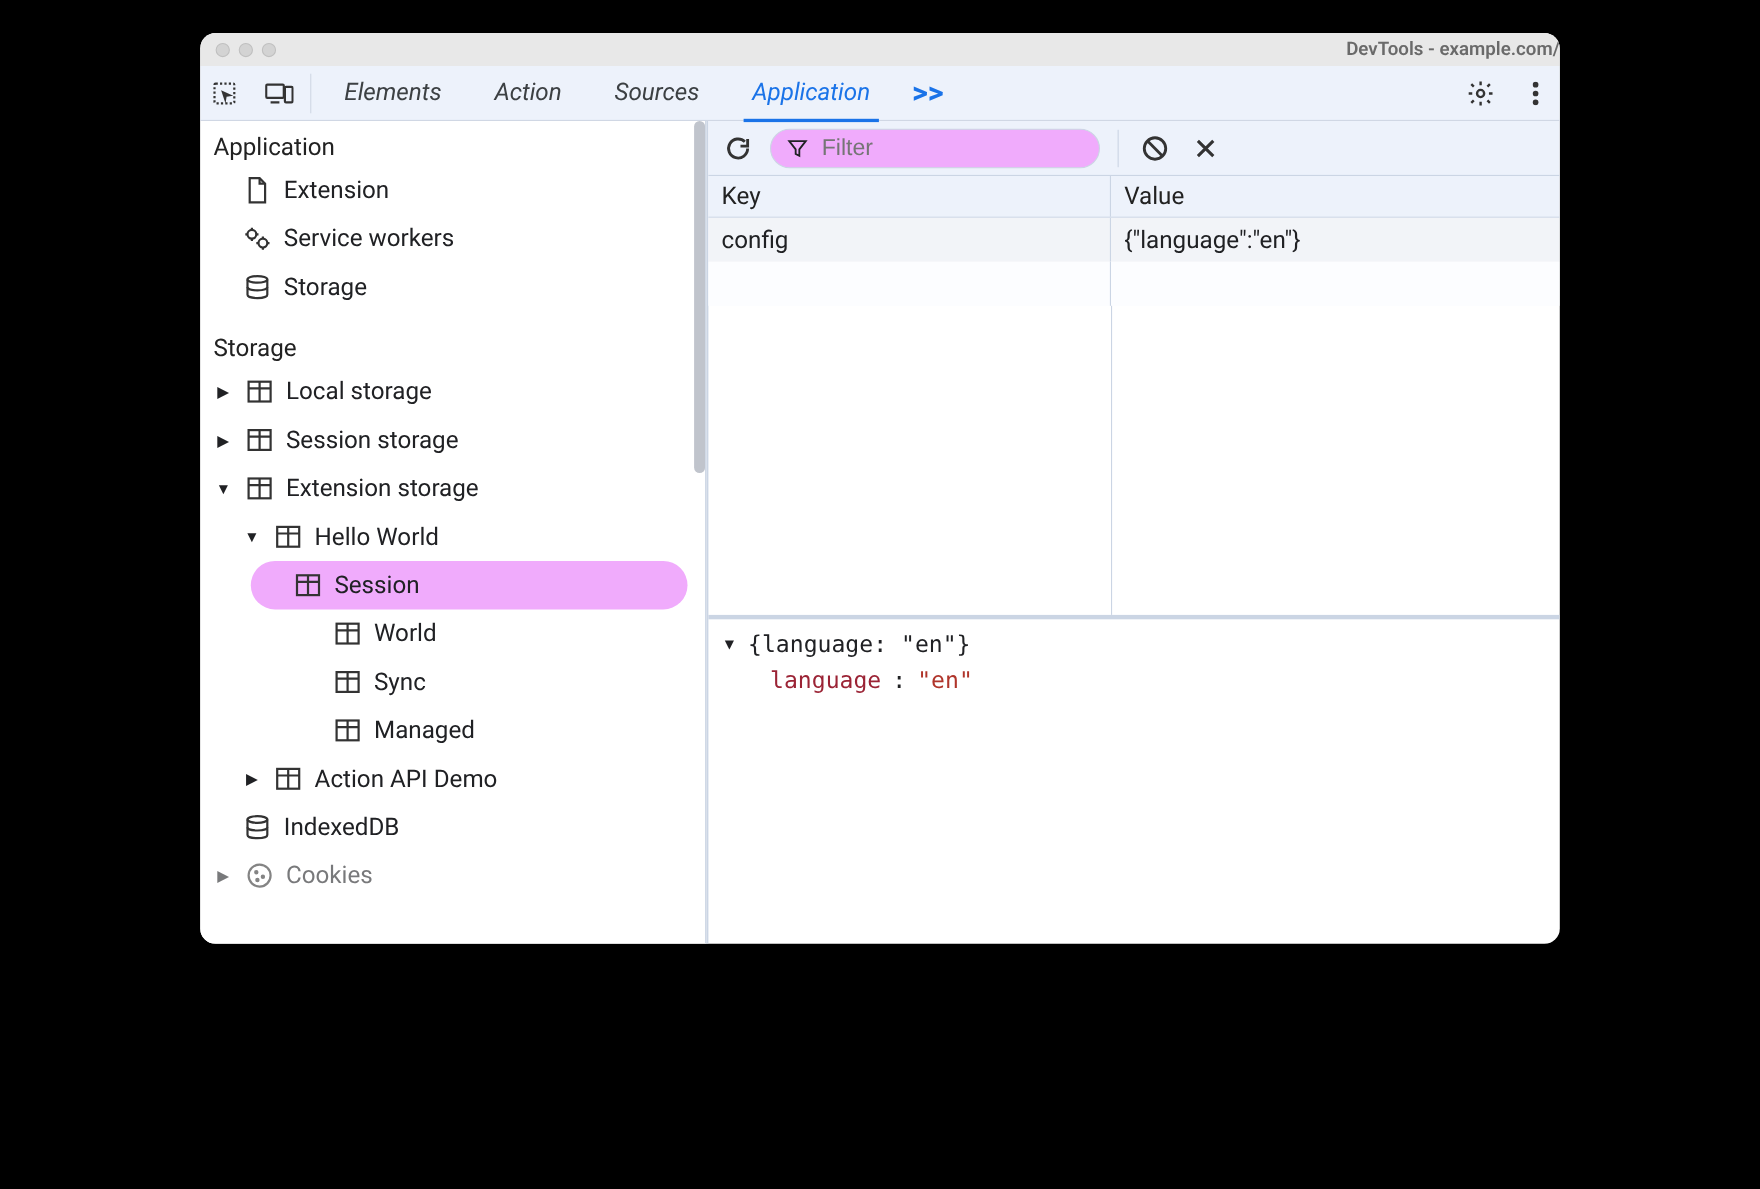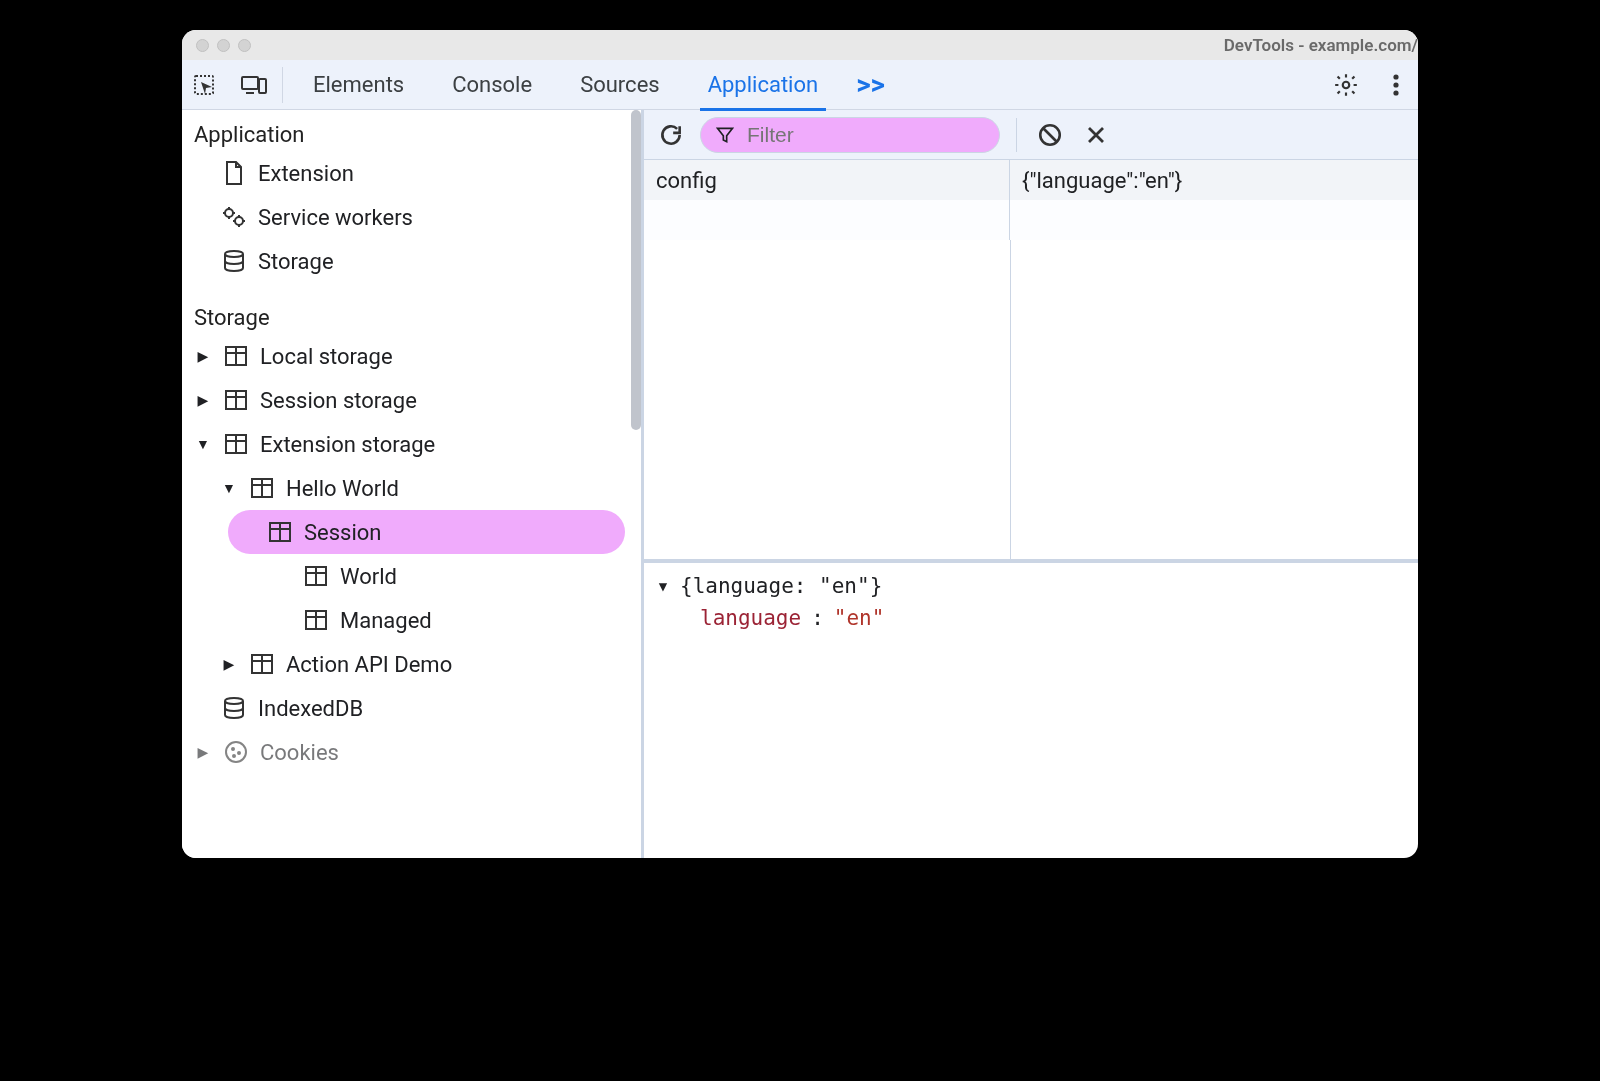--- a/index.html
+++ b/index.html
@@ -58,20 +58,21 @@
   .tab-list { display:flex; align-items:center; flex:1; }
   .tab {
     padding:0 24px;
     height:50px;
     display:flex;
     align-items:center;
     color:#3c4043;
     font-size:22px;
     cursor:pointer;
     position:relative;
+    font-style:italic;
   }
   .tab.active { color:#1a73e8; }
   .tab.active::after{
     content:"";
     position:absolute;
     left:16px; right:16px;
     bottom:-1px;
     height:3px;
     background:#1a73e8;
   }
@@ -226,21 +227,21 @@
             <rect x="18" y="4" width="7" height="14" rx="1"></rect>
           </svg>
       </div>
     </div>
     <div class="divider"></div>
     <div class="tab-list">
       <div class="tab">
           <span>Elements</span>
         </div>
       <div class="tab">
-          <span>Console</span>
+          <span>Action</span>
         </div>
       <div class="tab">
           <span>Sources</span>
         </div>
       <div class="tab active">
           <span>Application</span>
         </div>
       <div class="more-tabs"><span>&gt;&gt;</span></div>
     </div>
     <div class="right-tools">
@@ -367,20 +368,30 @@
           <span>World</span>
         </div>
         <div class="row indent-3">
           <span class="spacer"></span>
           <span class="icon">
               <svg width="24" height="22" viewBox="0 0 24 22" fill="none" stroke="currentColor" stroke-width="2">
                 <rect x="2" y="2" width="20" height="18"></rect>
                 <path d="M2 8h20M12 2v18"></path>
               </svg>
             </span>
+          <span>Sync</span>
+        </div>
+        <div class="row indent-3">
+          <span class="spacer"></span>
+          <span class="icon">
+              <svg width="24" height="22" viewBox="0 0 24 22" fill="none" stroke="currentColor" stroke-width="2">
+                <rect x="2" y="2" width="20" height="18"></rect>
+                <path d="M2 8h20M12 2v18"></path>
+              </svg>
+            </span>
           <span>Managed</span>
         </div>
 
         <div class="row indent-1">
           <span class="arrow">▶</span>
           <span class="icon">
               <svg width="24" height="22" viewBox="0 0 24 22" fill="none" stroke="currentColor" stroke-width="2">
                 <rect x="2" y="2" width="20" height="18"></rect>
                 <path d="M2 8h20M12 2v18"></path>
               </svg>
@@ -443,20 +454,28 @@
         <div class="icon-btn">
           <span>
               <svg width="24" height="24" viewBox="0 0 24 24" fill="none" stroke="currentColor" stroke-width="2.8">
                 <path d="M5 5l14 14M19 5L5 19"></path>
               </svg>
             </span>
         </div>
       </div>
 
       <div class="table">
+        <div class="thead">
+          <div class="cell">
+              <span>Key</span>
+            </div>
+          <div class="cell">
+              <span>Value</span>
+            </div>
+        </div>
         <div class="trow even">
           <div class="cell">
               <span>config</span>
             </div>
           <div class="cell">
               <span>{"language":"en"}</span>
             </div>
         </div>
         <div class="trow odd">
           <div class="cell"></div>

